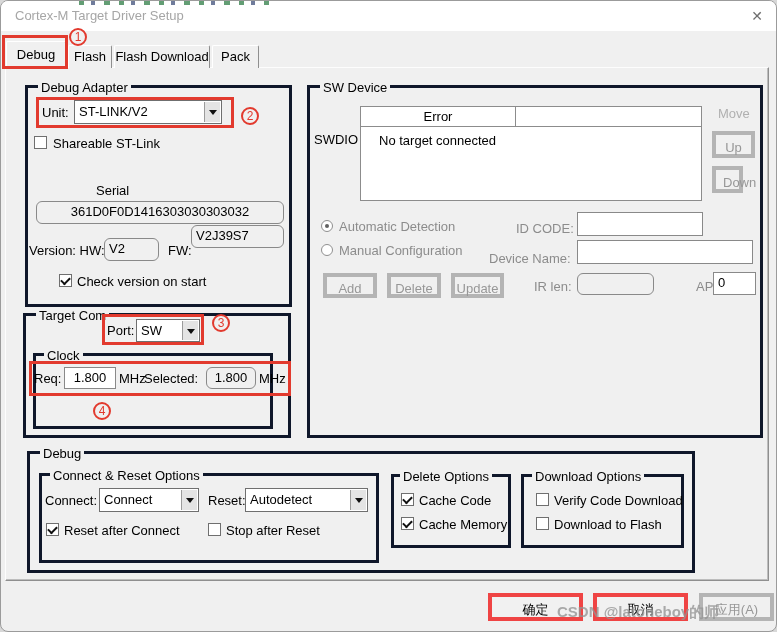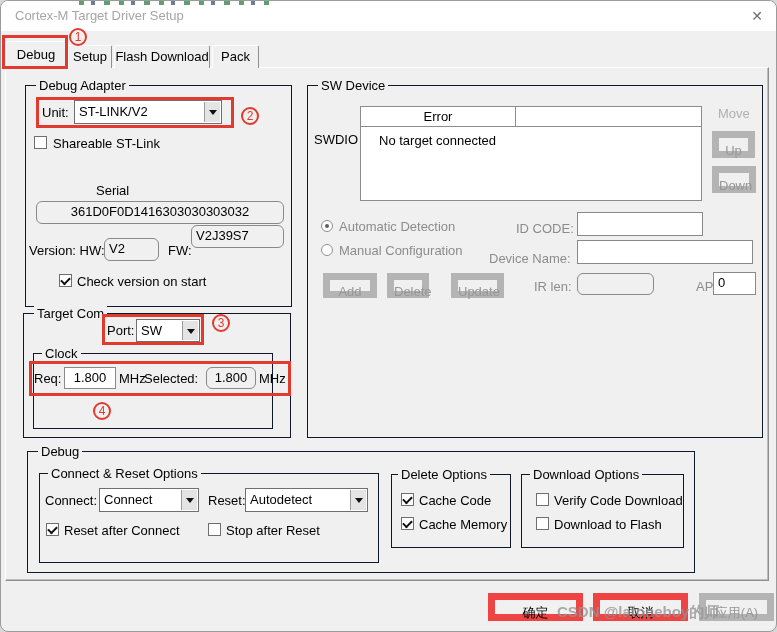--- a/index.html
+++ b/index.html
@@ -21,39 +21,39 @@
   .lightgrey { color:#b0b0b0; }
   
   .tabpage { position:absolute; left:4px; top:66px; width:764px; height:514px;
              background:#f0f0f0; border:1px solid #8f8f8f; border-top-color:#fdfdfd; border-left-color:#fdfdfd;
              box-shadow:inset -1px -1px 0 #bdbdbd; }
   .tab { position:absolute; top:44px; height:23px; background:#f0f0f0;
          border:1px solid #8f8f8f; border-bottom:none; border-top-color:#fff; border-left-color:#fff;
          border-radius:2px 2px 0 0; text-align:center; line-height:22px; cursor:pointer; z-index:2; }
   .tab.active { top:40px; height:27px; z-index:4; line-height:26px; }
   
-  .grp { position:absolute; border:1px solid #0f172a; }
+  .grp { position:absolute; border:3px solid #0f172a; }
   .grp .leg { position:absolute; top:-8px; background:#f0f0f0; padding:0 3px; line-height:15px; white-space:nowrap; }
   
   .field { position:absolute; background:#fff; border:1px solid #898989; line-height:20px; padding:0 4px; overflow:hidden; white-space:nowrap; }
   .field.dis { background:#f0f0f0;border-radius:6px; }
   .field.center { text-align:center; }
   .field.right { text-align:center; }
   .combo { position:absolute; background:#fff; border:1px solid #6f6f6f; cursor:pointer; }
   .combo .ctext { position:absolute; left:4px; top:0; bottom:0; right:18px; line-height:21px; overflow:hidden; white-space:nowrap; }
   .combo .drop { position:absolute; top:1px; right:1px; bottom:1px; width:16px; background:#e4e4e4; border-left:1px solid #9b9b9b; }
   .combo .drop::after { content:""; position:absolute; left:4px; top:8px; border:4px solid transparent; border-top:5px solid #101010; }
   
   .cb { position:absolute; width:13px; height:13px; background:#fff; border:1px solid #6f6f6f; cursor:pointer; }
   .cb.on::after { content:""; position:absolute; left:1px; top:2px; width:7px; height:4px;
                   border-left:2px solid #111; border-bottom:2px solid #111; transform:rotate(-45deg); }
   .radio { position:absolute; width:12px; height:12px; background:#fff; border:1px solid #8f8f8f; border-radius:50%; cursor:pointer; }
   .radio.on::after { content:""; position:absolute; left:3px; top:3px; width:4px; height:4px; border-radius:50%; background:#616161; }
   
-  .btn { position:absolute; background:#f1f1f1; border:7px solid #ef4444; text-align:center; cursor:pointer; }
+  .btn { position:absolute; background:#f1f1f1; border:4px solid #ef4444; text-align:center; cursor:pointer; }
   .btn.dis { border-color:#b4b4b4; color:#979797; background:#f0f0f0; cursor:default; }
   
   .swtable { position:absolute; left:359px; top:105px; width:342px; height:95px; background:#fff; border:1px solid #8c8c8c; }
   .sw-head { position:absolute; left:0; top:0; right:0; height:20px; border-bottom:1px solid #8c8c8c; }
   .sw-head .c1 { position:absolute; left:0; top:0; width:155px; height:100%; border-right:1px solid #8c8c8c; text-align:center; line-height:19px; }
   .sw-body { position:absolute; left:0; top:21px; right:0; bottom:0; }
   .sw-msg { position:absolute; left:18px; top:5px; white-space:nowrap; }
   
   .redbox { position:absolute; border:3px solid #e23a2e; z-index:6; pointer-events:none; }
   .rednum { position:absolute; width:18px; height:18px; border:2px solid #e23a2e; border-radius:50%;
@@ -66,21 +66,21 @@
 
 <div class="win">
 
   <div class="titlebar">
     <span class="title">Cortex-M Target Driver Setup</span>
     <span class="close">✕</span>
   </div>
   <div class="wm-top"></div>
 
   <div class="tab active" style="left:5px;width:60px;"><span>Debug</span></div>
-  <div class="tab" style="left:67px;width:44px;"><span>Setup</span></div>
+  <div class="tab" style="left:67px;width:44px;"><span>Flash</span></div>
   <div class="tab" style="left:113px;width:96px;"><span>Flash Download</span></div>
   <div class="tab" style="left:211px;width:47px;"><span>Pack</span></div>
   <div class="redbox" style="left:1px;top:34px;width:66px;height:34px;"></div>
   <div class="rednum" style="left:68px;top:27px;">1</div>
 
   <div class="tabpage"></div>
 
   <div class="grp" style="left:24px;top:84px;width:267px;height:222px;">
     <span class="leg" style="left:10px;">Debug Adapter</span>
   </div>
@@ -136,34 +136,34 @@
   <div class="swtable">
     <div class="sw-head">
       <span class="c1">Error</span>
     </div>
     <div class="sw-body">
       <span class="sw-msg">No target connected</span>
     </div>
   </div>
   <span class="lbl lightgrey" style="left:717px;top:105px;">Move</span>
   <div class="btn dis" style="left:711px;top:130px;width:43px;height:27px;line-height:25px;">Up</div>
-  <div class="btn dis" style="left:711px;top:165px;width:44px;height:27px;line-height:25px;">Down</div>
+  <div class="btn dis" style="left:711px;top:165px;width:31px;height:27px;line-height:25px;padding-left:7px;">Down</div>
 
   <span class="radio on" style="left:320px;top:219px;"></span>
   <span class="lbl grey" style="left:338px;top:218px;">Automatic Detection</span>
   <span class="lbl grey" style="left:515px;top:220px;">ID CODE:</span>
   <div class="field" style="left:576px;top:211px;width:126px;height:24px;"></div>
 
   <span class="radio" style="left:320px;top:243px;"></span>
   <span class="lbl grey" style="left:338px;top:242px;">Manual Configuration</span>
   <span class="lbl grey" style="left:488px;top:250px;">Device Name:</span>
   <div class="field" style="left:576px;top:239px;width:176px;height:24px;"></div>
 
   <div class="btn dis" style="left:322px;top:272px;width:54px;height:25px;line-height:23px;">Add</div>
-  <div class="btn dis" style="left:386px;top:272px;width:42px;height:25px;line-height:23px;">Delete</div>
+  <div class="btn dis" style="left:386px;top:272px;width:54px;height:25px;line-height:23px;">Delete</div>
   <div class="btn dis" style="left:450px;top:272px;width:53px;height:25px;line-height:23px;">Update</div>
   <span class="lbl grey" style="left:533px;top:278px;">IR len:</span>
   <div class="field dis" style="left:576px;top:272px;width:77px;height:22px;"></div>
   <span class="lbl grey" style="left:695px;top:278px;">AP:</span>
   <div class="field" style="left:712px;top:271px;width:43px;height:23px;">0</div>
 
   <div class="grp" style="left:26px;top:450px;width:668px;height:122px;">
     <span class="leg" style="left:10px;">Debug</span>
   </div>
 

